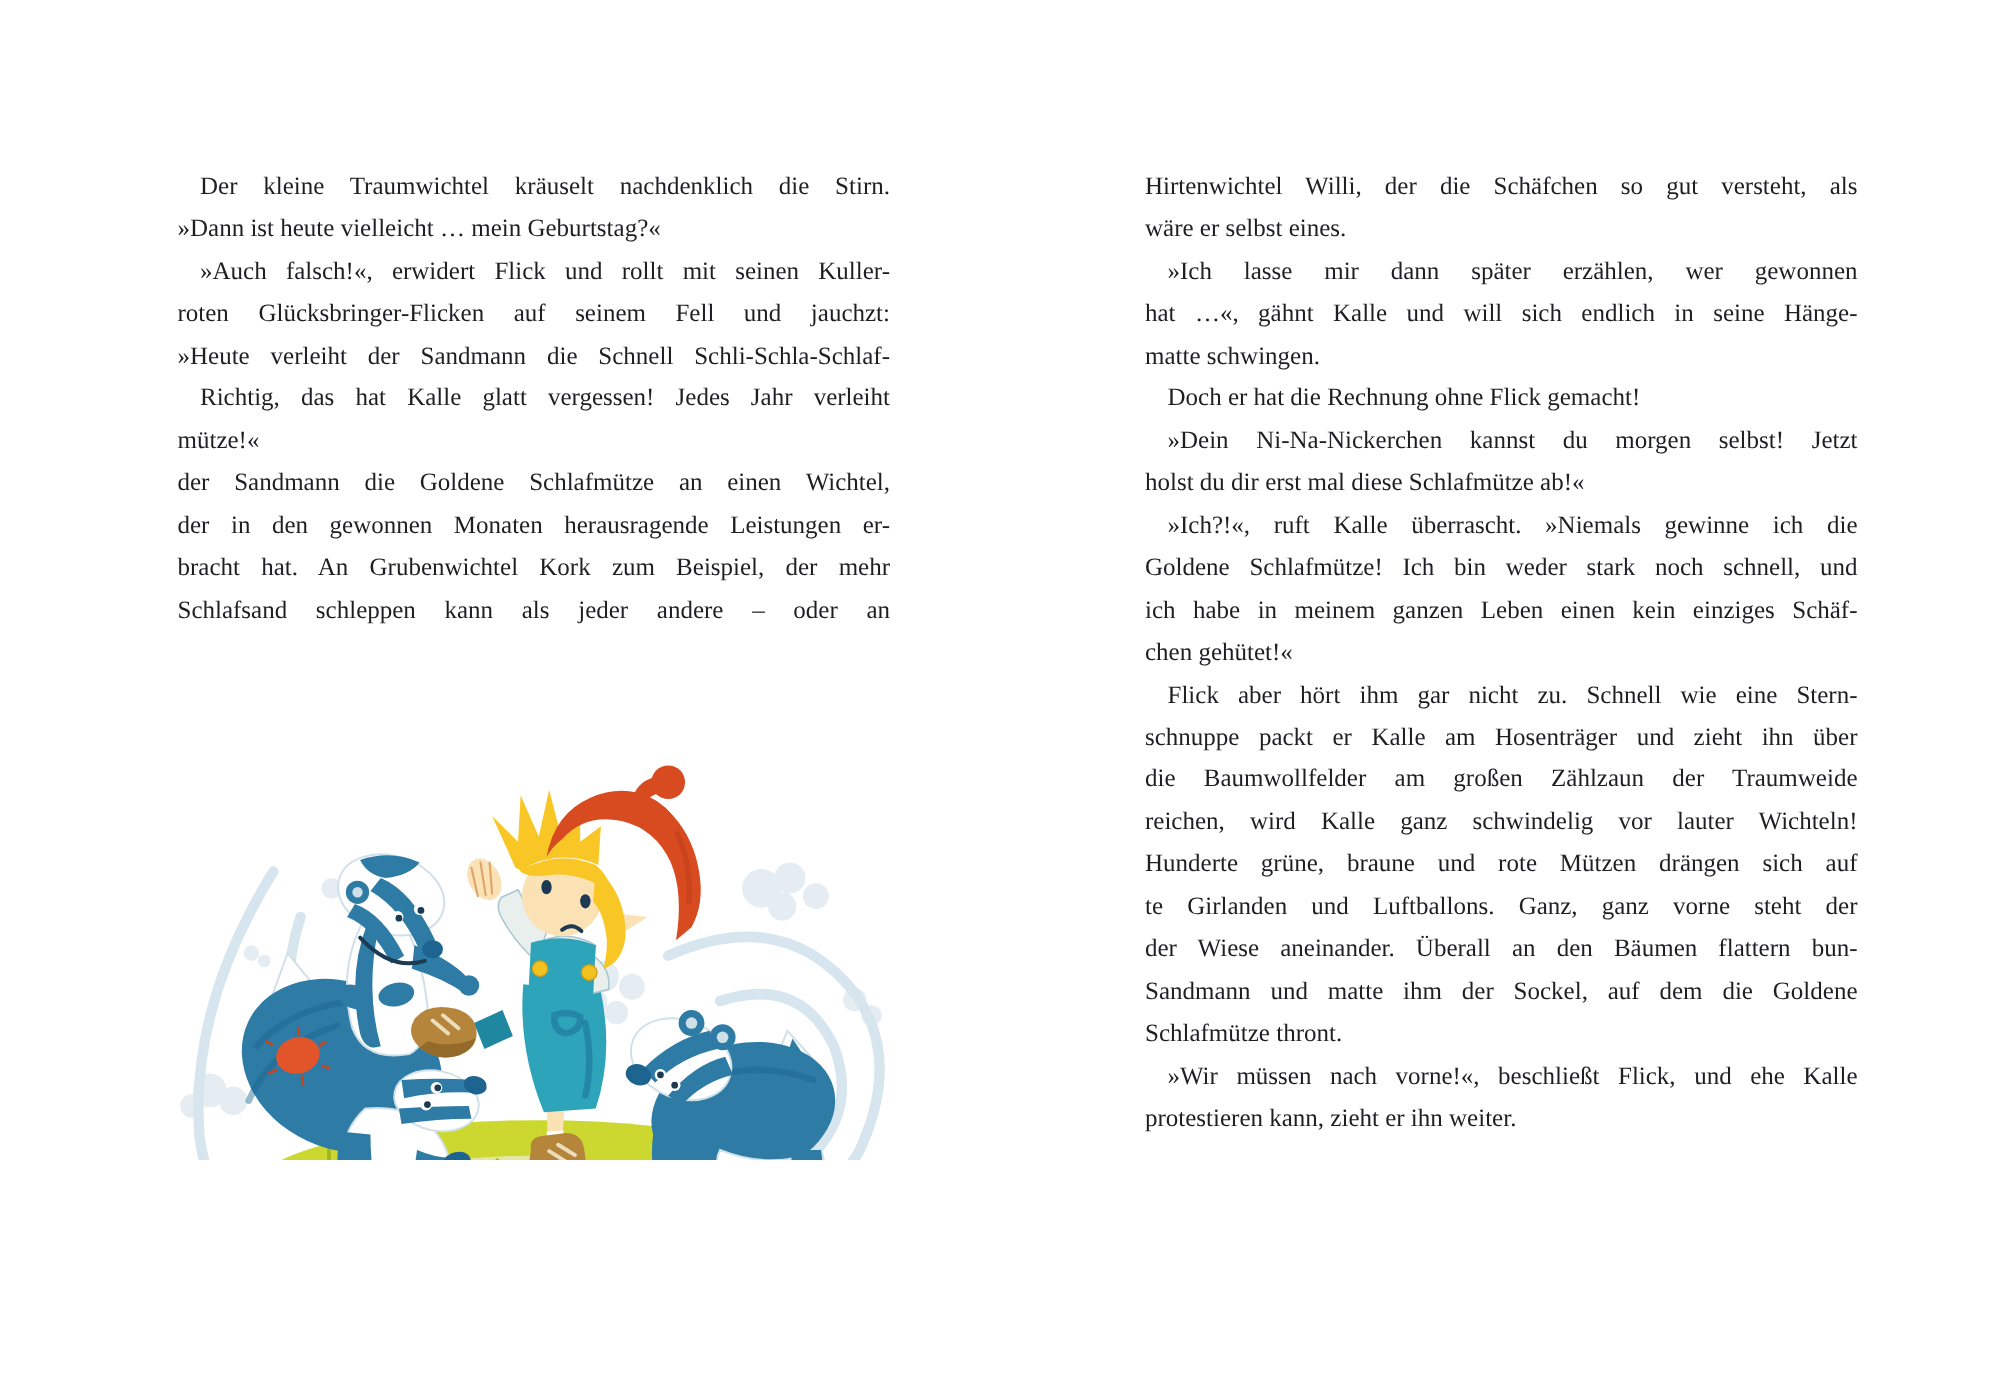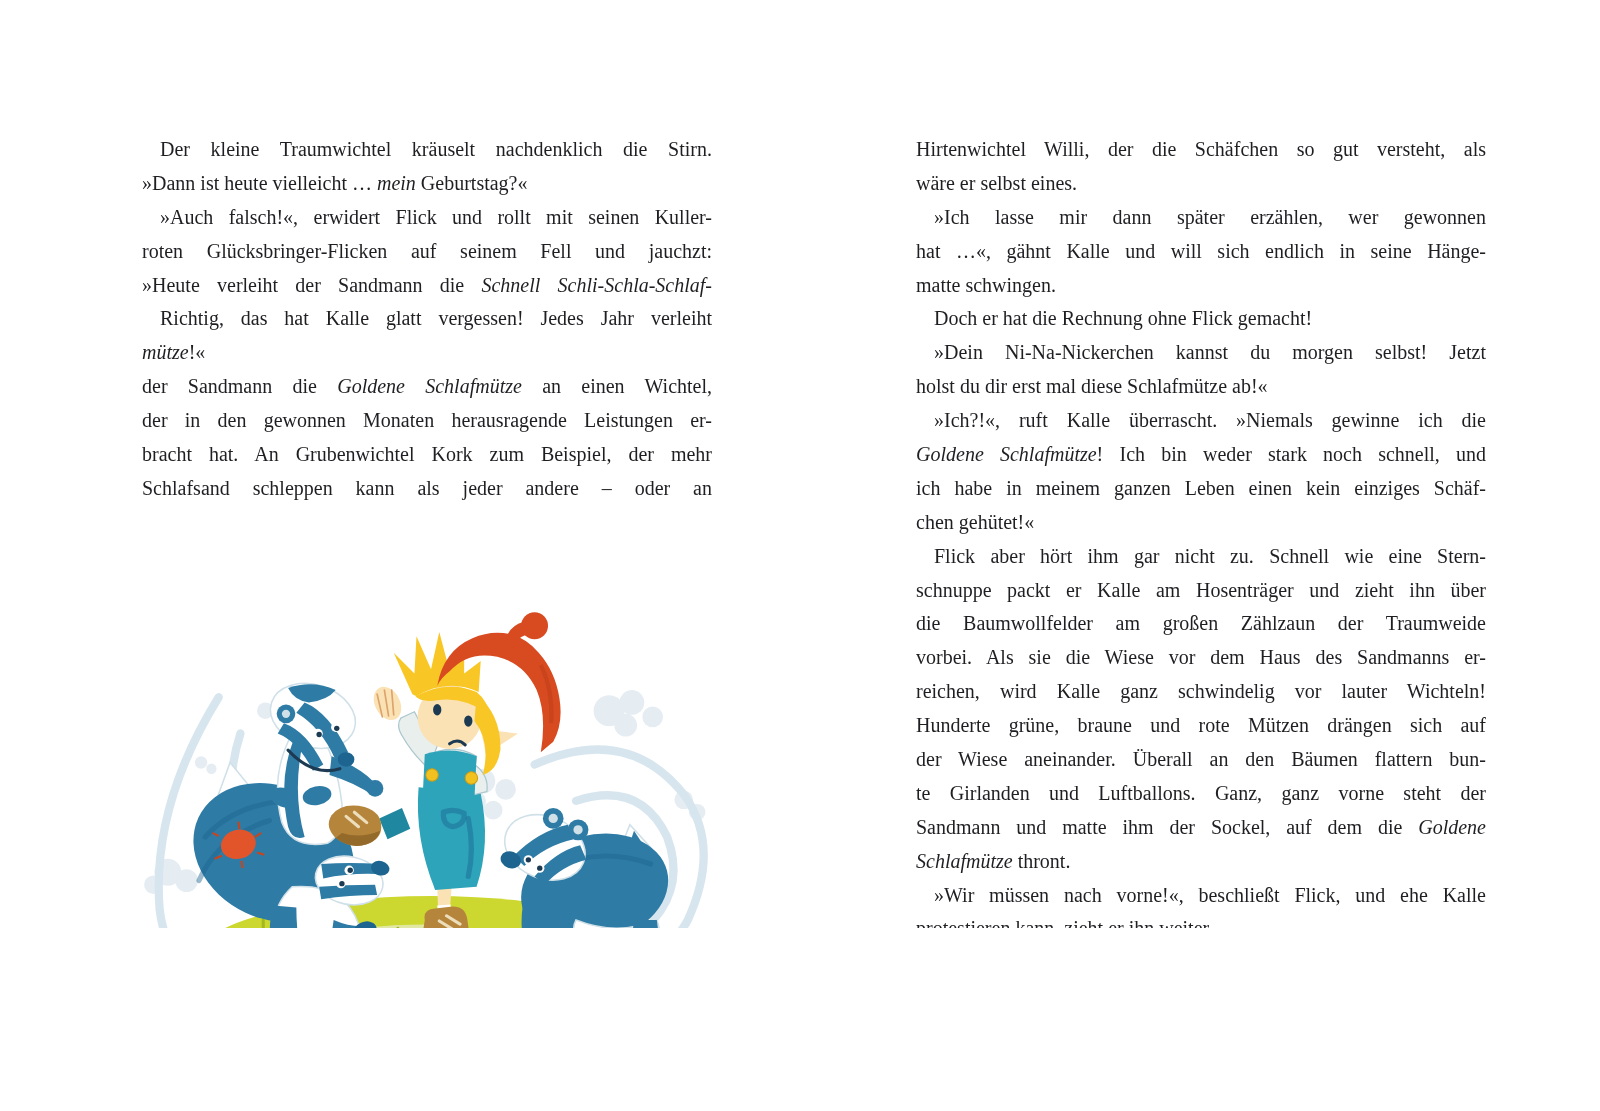--- a/index.html
+++ b/index.html
@@ -3,21 +3,21 @@
 <meta charset="utf-8">
 <style>
   html,body{margin:0;padding:0;background:#ffffff;}
   .spread{position:relative;width:1600px;height:928px;background:var(--page-bg,#ffffff);overflow:hidden;
           font-family:"Liberation Serif","DejaVu Serif",serif;margin-left:26px;}
   .text-block{position:absolute;top:133px;width:570px;color:var(--text-color,#1f1f23);
               font-size:20px;}
   .text-block .line{height:33.9px;line-height:33.9px;text-align:justify;text-align-last:justify;}
   .text-block .line.last{text-align-last:left;}
   .text-block .line.indent{text-indent:18px;}
-  .it{font-style:italic;}
+  .it{}
   #left-text{left:116px;}
   #right-text{left:890px;}
   .folio{position:absolute;left:1170px;top:998px;width:60px;text-align:center;
          font-family:"DejaVu Sans","Liberation Sans",sans-serif;font-size:19px;
          color:#2a2a2e;transform:skewX(-6deg);}
   .illustration{position:absolute;left:115px;top:578px;width:580px;height:456px;}
 
   
   .c-cap{fill:var(--cap-red,#d84a20);}
   .c-hair{fill:var(--hair-yellow,#f8c725);}
@@ -234,25 +234,24 @@
         <div class="line indent last"><span>Doch er hat die Rechnung ohne Flick gemacht!</span></div>
         <div class="line indent"><span>»Dein Ni-Na-Nickerchen kannst du morgen selbst! Jetzt</span></div>
         <div class="line last"><span>holst du dir erst mal diese Schlafmütze ab!«</span></div>
         <div class="line indent"><span>»Ich?!«, ruft Kalle überrascht. »Niemals gewinne ich die</span></div>
         <div class="line"><span class="it">Goldene Schlafmütze</span><span>! Ich bin weder stark noch schnell, und</span></div>
         <div class="line"><span>ich habe in meinem ganzen Leben einen kein einziges Schäf-</span></div>
         <div class="line last"><span>chen gehütet!«</span></div>
         <div class="line indent"><span>Flick aber hört ihm gar nicht zu. Schnell wie eine Stern-</span></div>
         <div class="line"><span>schnuppe packt er Kalle am Hosenträger und zieht ihn über</span></div>
         <div class="line"><span>die Baumwollfelder am großen Zählzaun der Traumweide</span></div>
-        <div class="line"><span>vorbei. Als sie die Wiese vor dem Haus des Sandmanns er-</span></div>
         <div class="line"><span>reichen, wird Kalle ganz schwindelig vor lauter Wichteln!</span></div>
         <div class="line"><span>Hunderte grüne, braune und rote Mützen drängen sich auf</span></div>
+        <div class="line"><span>te Girlanden und Luftballons. Ganz, ganz vorne steht der</span></div>
         <div class="line"><span>der Wiese aneinander. Überall an den Bäumen flattern bun-</span></div>
-        <div class="line"><span>te Girlanden und Luftballons. Ganz, ganz vorne steht der</span></div>
         <div class="line"><span>Sandmann und matte ihm der Sockel, auf dem die </span><span class="it">Goldene</span></div>
         <div class="line last"><span class="it">Schlafmütze</span><span> thront.</span></div>
         <div class="line indent"><span>»Wir müssen nach vorne!«, beschließt Flick, und ehe Kalle</span></div>
         <div class="line last"><span>protestieren kann, zieht er ihn weiter.</span></div>
       </div>
     <div class="folio">17</div>
   </div>
 
 </div>
 

